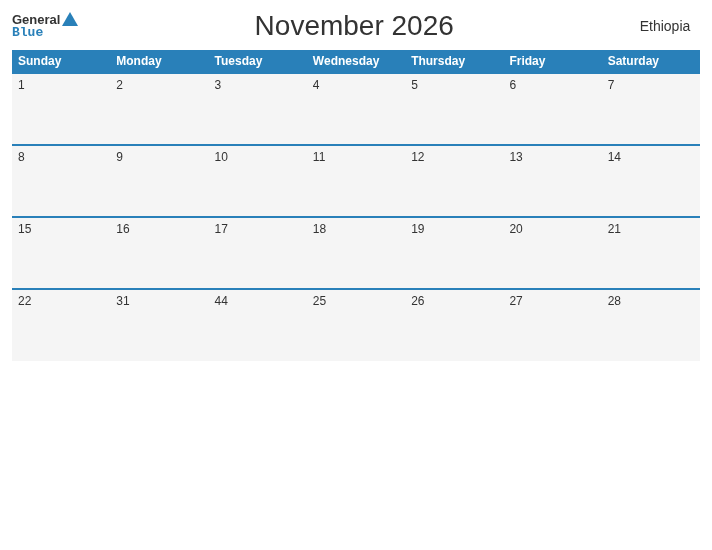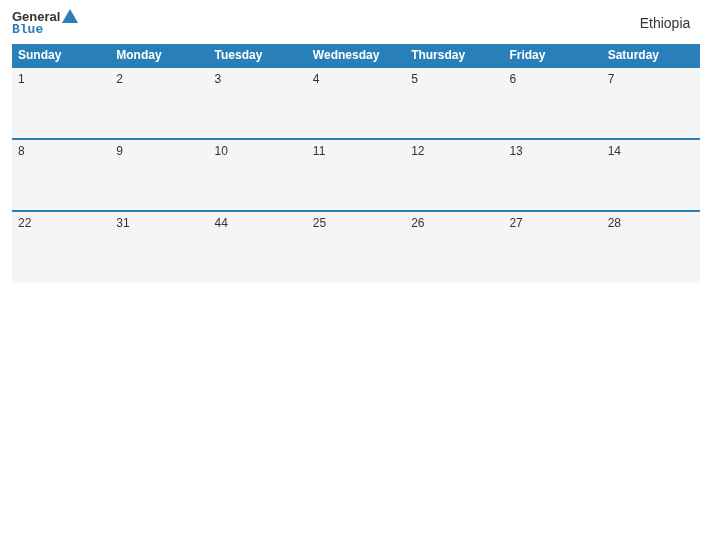--- a/index.html
+++ b/index.html
@@ -108,20 +108,21 @@
 
 <div class="calendar-container">
   <div class="header">
     <div class="logo-wrapper">
       <div class="logo-top-row">
         <span class="logo-text-general">General</span>
         <div class="logo-triangle"></div>
       </div>
       <span class="logo-text-blue">Blue</span>
     </div>
+    <div class="month-title">November 2026</div>
     <div class="country-label">Ethiopia</div>
   </div>
 
   <table class="calendar-table">
     <thead>
       <tr>
       <th>Sunday</th>
           <th>Monday</th>
           <th>Tuesday</th>
           <th>Wednesday</th>
@@ -172,20 +173,43 @@
           </td>
           <td>
             <span class="day-number">13</span>
           </td>
           <td>
             <span class="day-number">14</span>
           </td>
         </tr>
         <tr>
           <td>
+            <span class="day-number">15</span>
+          </td>
+          <td>
+            <span class="day-number">16</span>
+          </td>
+          <td>
+            <span class="day-number">17</span>
+          </td>
+          <td>
+            <span class="day-number">18</span>
+          </td>
+          <td>
+            <span class="day-number">19</span>
+          </td>
+          <td>
+            <span class="day-number">20</span>
+          </td>
+          <td>
+            <span class="day-number">21</span>
+          </td>
+        </tr>
+        <tr>
+          <td>
             <span class="day-number">22</span>
           </td>
           <td>
             <span class="day-number">31</span>
           </td>
           <td>
             <span class="day-number">44</span>
           </td>
           <td>
             <span class="day-number">25</span>

